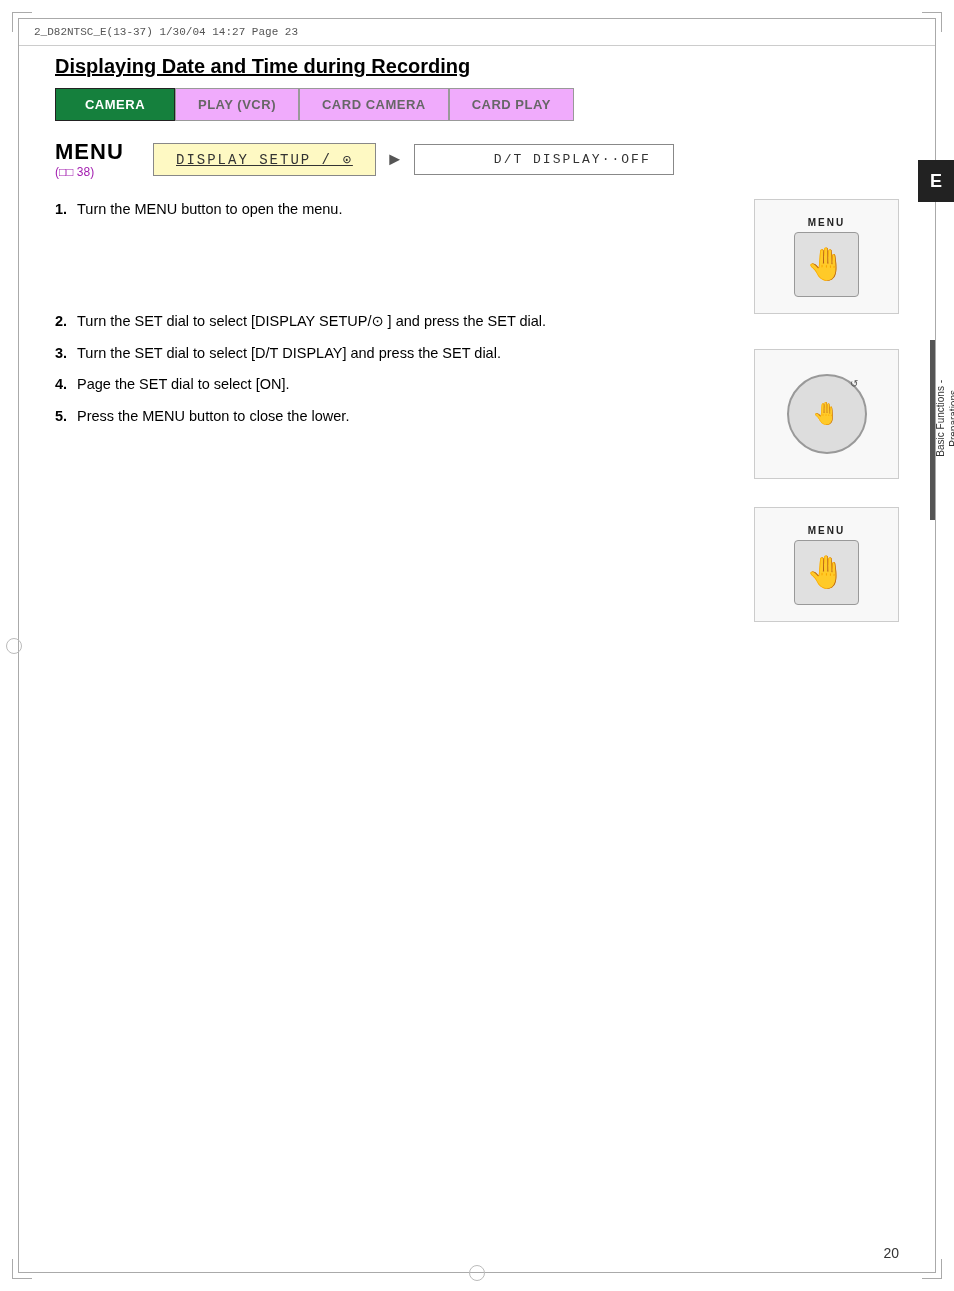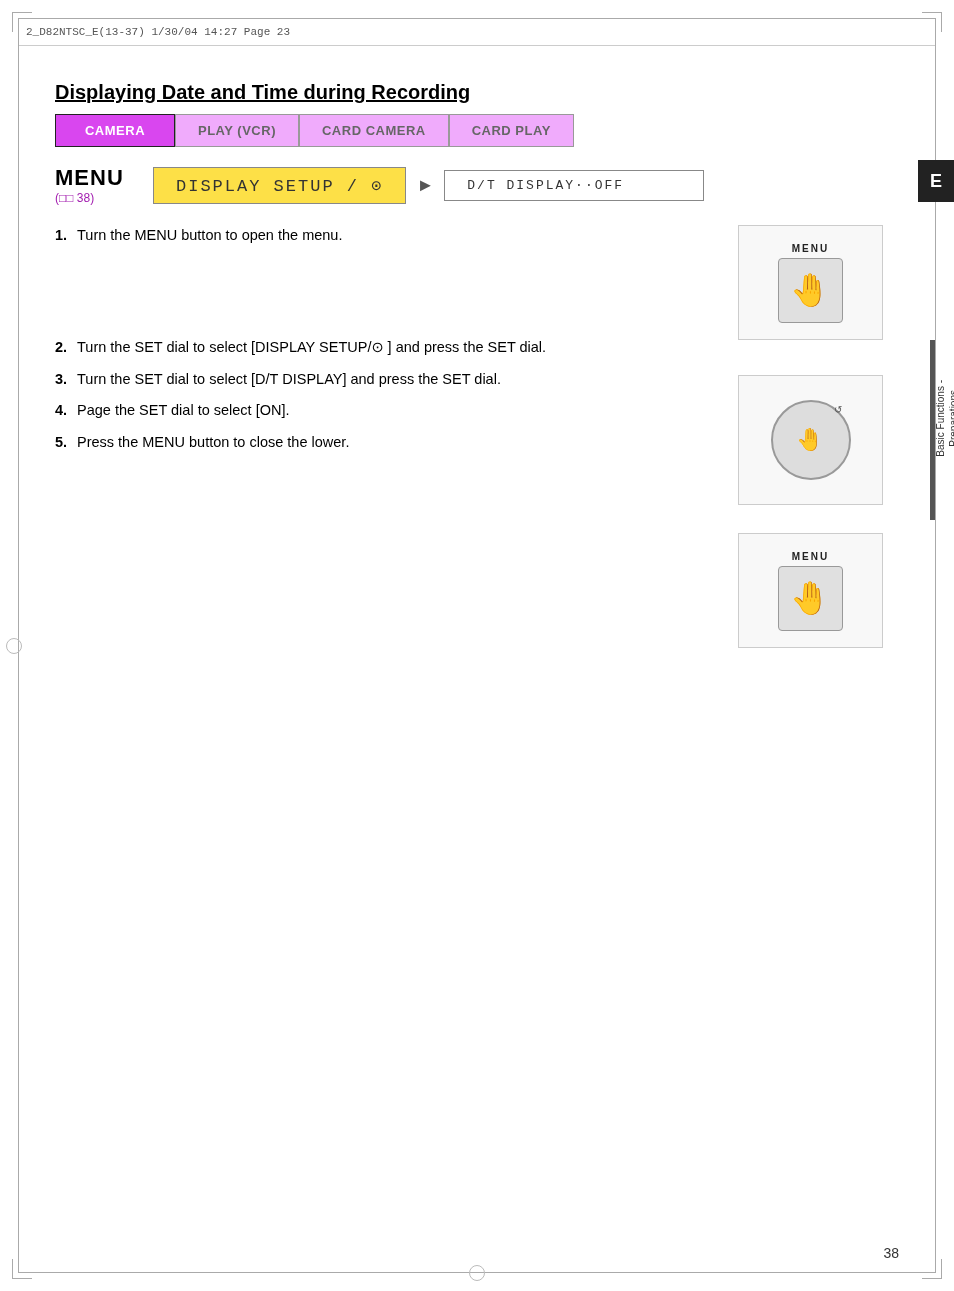--- a/index.html
+++ b/index.html
@@ -27,20 +27,21 @@
       height: 28px;
       border-bottom: 1px solid #ccc;
       display: flex;
       align-items: center;
       padding: 0 8px;
     }
     .header-text {
       font-size: 11px;
       color: #555;
       font-family: 'Courier New', monospace;
+      margin-left: 8px;
     }
 
     
     .tab-e {
       position: absolute;
       top: 160px;
       right: 0px;
       width: 36px;
       height: 42px;
       background: #222;
@@ -72,22 +73,21 @@
       width: 5px;
       height: 180px;
       background: #555;
     }
 
     
     .content {
       position: absolute;
       top: 55px;
       left: 55px;
-      right: 71px;
-      margin-top: 26px;
+      right: 55px;
     }
 
     
     .page-title {
       font-size: 20px;
       font-weight: bold;
       text-decoration: underline;
       margin-bottom: 10px;
       color: #000;
     }
@@ -109,21 +109,21 @@
     .mode-tab {
       padding: 8px 22px;
       font-size: 13px;
       font-weight: bold;
       border: 1.5px solid #888;
       text-align: center;
       letter-spacing: 0.5px;
       min-width: 120px;
     }
     .mode-tab.active {
-      background: #d946ef;
+      background: #15803d;
       color: #fff;
       border-color: #222;
     }
     .mode-tab.inactive {
       background: #f0abfc;
       color: #666;
       border-color: #999;
     }
 
     
@@ -150,45 +150,46 @@
     }
     .menu-ref {
       font-size: 12px;
       color: #a21caf;
     }
 
     .menu-display-box {
       border: 1.5px solid #888;
       padding: 7px 22px;
       font-family: 'Courier New', monospace;
-      font-size: 17px;
+      font-size: 14px;
       letter-spacing: 2px;
       color: #333;
       min-width: 210px;
       text-align: center;
-      background: #fde047;
+      background: #fef9c3;
+      text-decoration: underline;
     }
 
     .arrow-block {
       display: flex;
       align-items: center;
       margin: 0 10px;
       color: #555;
       font-size: 18px;
     }
 
     .dt-display-box {
       border: 1.5px solid #888;
       padding: 7px 22px;
       font-family: 'Courier New', monospace;
       font-size: 13px;
       letter-spacing: 2px;
       color: #333;
       min-width: 260px;
-      text-align: left;
+      text-align: right;
       background: #fff;
     }
 
     .instruction-row {
       display: flex;
       align-items: flex-start;
       margin-bottom: 10px;
       font-size: 14.5px;
       color: #000;
       line-height: 1.5;
@@ -330,17 +331,17 @@
         <span class="instr-text">Page the SET dial to select [ON].</span>
       </div>
       <div class="instruction-row">
         <span class="instr-num">5.</span>
         <span class="instr-text">Press the MENU button to close the lower.</span>
       </div>
     </div>
   </div>
 </div>
 
-<div class="page-number">38</div>
+<div class="page-number">20</div>
 
 <div class="circle-mark" style="bottom: 10px; left: 50%; transform: translateX(-50%);"></div>
 
 <div class="circle-mark" style="top: 50%; left: 6px; transform: translateY(-50%);"></div>
 
 </body></html>

